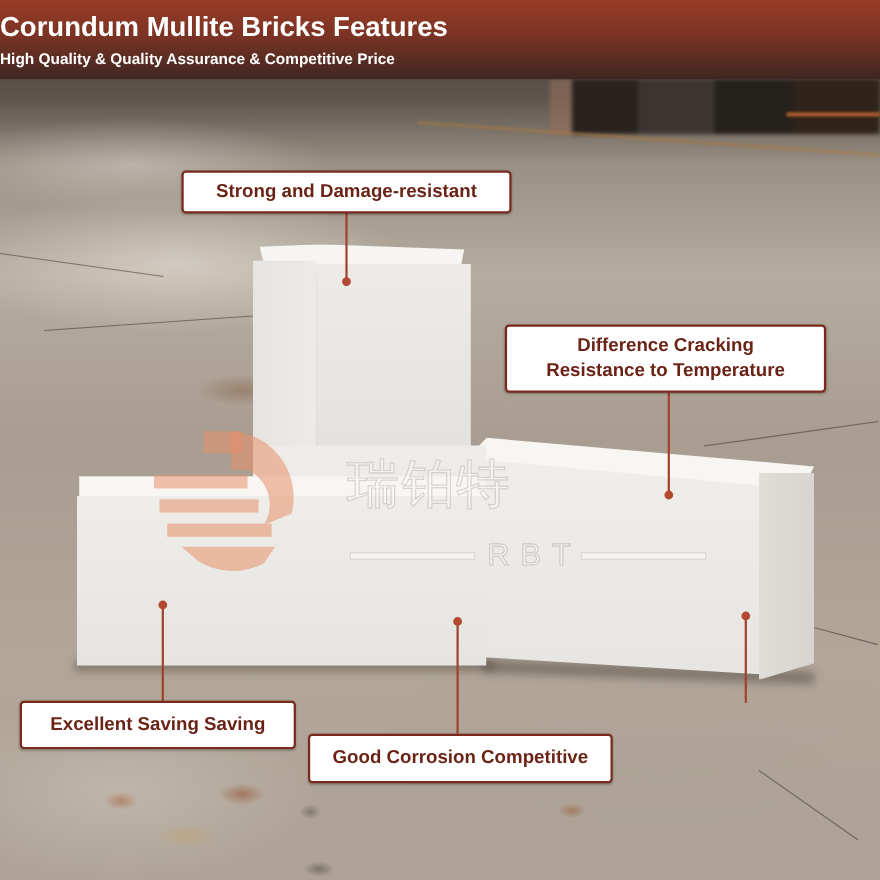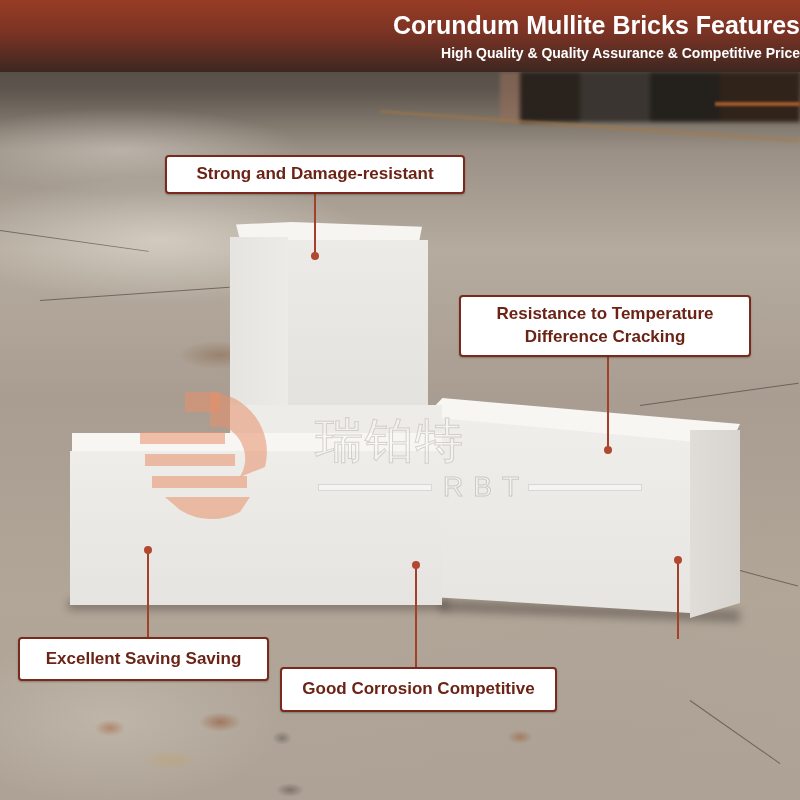--- a/index.html
+++ b/index.html
@@ -36,26 +36,26 @@
   .right-front { left:440px; top:418px; width:250px; height:195px; background:linear-gradient(180deg,#efeeea,#e7e5e1); clip-path:polygon(0 0, 100% 12%, 100% 100%, 0 92%); }
   .right-side { left:690px; top:430px; width:50px; height:188px; background:linear-gradient(90deg,#e0ddd8,#d8d5d0); clip-path:polygon(0 0, 100% 0, 100% 92%, 0 100%); }
   .left-top { left:72px; top:433px; width:370px; height:20px; background:#f7f6f3; }
   .left-front { left:70px; top:451px; width:372px; height:154px; background:linear-gradient(180deg,#eeede9,#e6e4e0); }
   .left-step { left:230px; top:405px; width:212px; height:48px; background:#eeece8; }
   .brick-shadow { position:absolute; background:rgba(40,30,25,0.35); filter:blur(4px); }
 
   
   .wm-logo { position:absolute; left:140px; top:382px; width:140px; height:140px; }
   .wm-text { position:absolute; left:315px; top:416px; font-size:48px; font-weight:normal; color:rgba(255,255,255,0.35); letter-spacing:2px; font-family:"DejaVu Sans", sans-serif; -webkit-text-stroke:1px rgba(190,185,180,0.6); line-height:1; }
-  .wm-sub { position:absolute; left:318px; top:471px; width:320px; height:30px; }
+  .wm-sub { position:absolute; left:318px; top:489px; width:320px; height:30px; }
   .wm-sub .line { position:absolute; top:13px; height:5px; background:rgba(255,255,255,0.45); border:1px solid rgba(190,185,180,0.5); }
   .wm-sub .rbt { position:absolute; left:125px; top:0; font-size:28px; color:rgba(255,255,255,0.45); letter-spacing:10px; -webkit-text-stroke:1px rgba(180,175,170,0.6); font-family:"Liberation Sans", sans-serif; }
 
   
-  .header { position:absolute; left:0; top:0; width:800px; height:72px; background:linear-gradient(180deg,#983c25 0%, #7b3324 45%, #3d2721 100%); text-align:right; color:#fff; }
+  .header { position:absolute; left:0; top:0; width:800px; height:72px; background:linear-gradient(180deg,#983c25 0%, #7b3324 45%, #3d2721 100%); text-align:left; color:#fff; }
   .header .title { position:absolute; left:0; right:0; top:11px; font-size:25px; font-weight:bold; }
   .header .subtitle { position:absolute; left:0; right:0; top:45px; font-size:14px; font-weight:bold; }
 
   
   .callout { position:absolute; background:#fff; border:2px solid #7a2a1c; border-radius:4px; color:#6b2316; font-weight:bold; font-size:17px; text-align:center; box-sizing:border-box; display:flex; align-items:center; justify-content:center; line-height:1.35; box-shadow:0 1px 2px rgba(0,0,0,0.25); }
   .leader { position:absolute; width:2px; background:#a2402a; }
   .dot { position:absolute; width:8px; height:8px; border-radius:50%; background:#b24830; }
 </style>
 </head>
 <body>
@@ -117,22 +117,22 @@
   <div class="dot" style="left:412px;top:561px;"></div>
 
   <div class="leader" style="left:677px;top:560px;height:79px;"></div>
   <div class="dot" style="left:674px;top:556px;"></div>
 
   <div class="callout" style="left:165px;top:155px;width:300px;height:39px;text-align:center;">
     <span>Strong and Damage-resistant</span>
   </div>
 
   <div class="callout" style="left:459px;top:295px;width:292px;height:62px;flex-direction:column;">
+    <span>Difference Cracking</span>
     <span>Resistance to Temperature</span>
-    <span>Difference Cracking</span>
   </div>
 
   <div class="callout" style="left:18px;top:637px;width:251px;height:44px;">
     <span>Excellent Saving Saving</span>
   </div>
 
   <div class="callout" style="left:280px;top:667px;width:277px;height:45px;">
     <span>Good Corrosion Competitive</span>
   </div>
 

